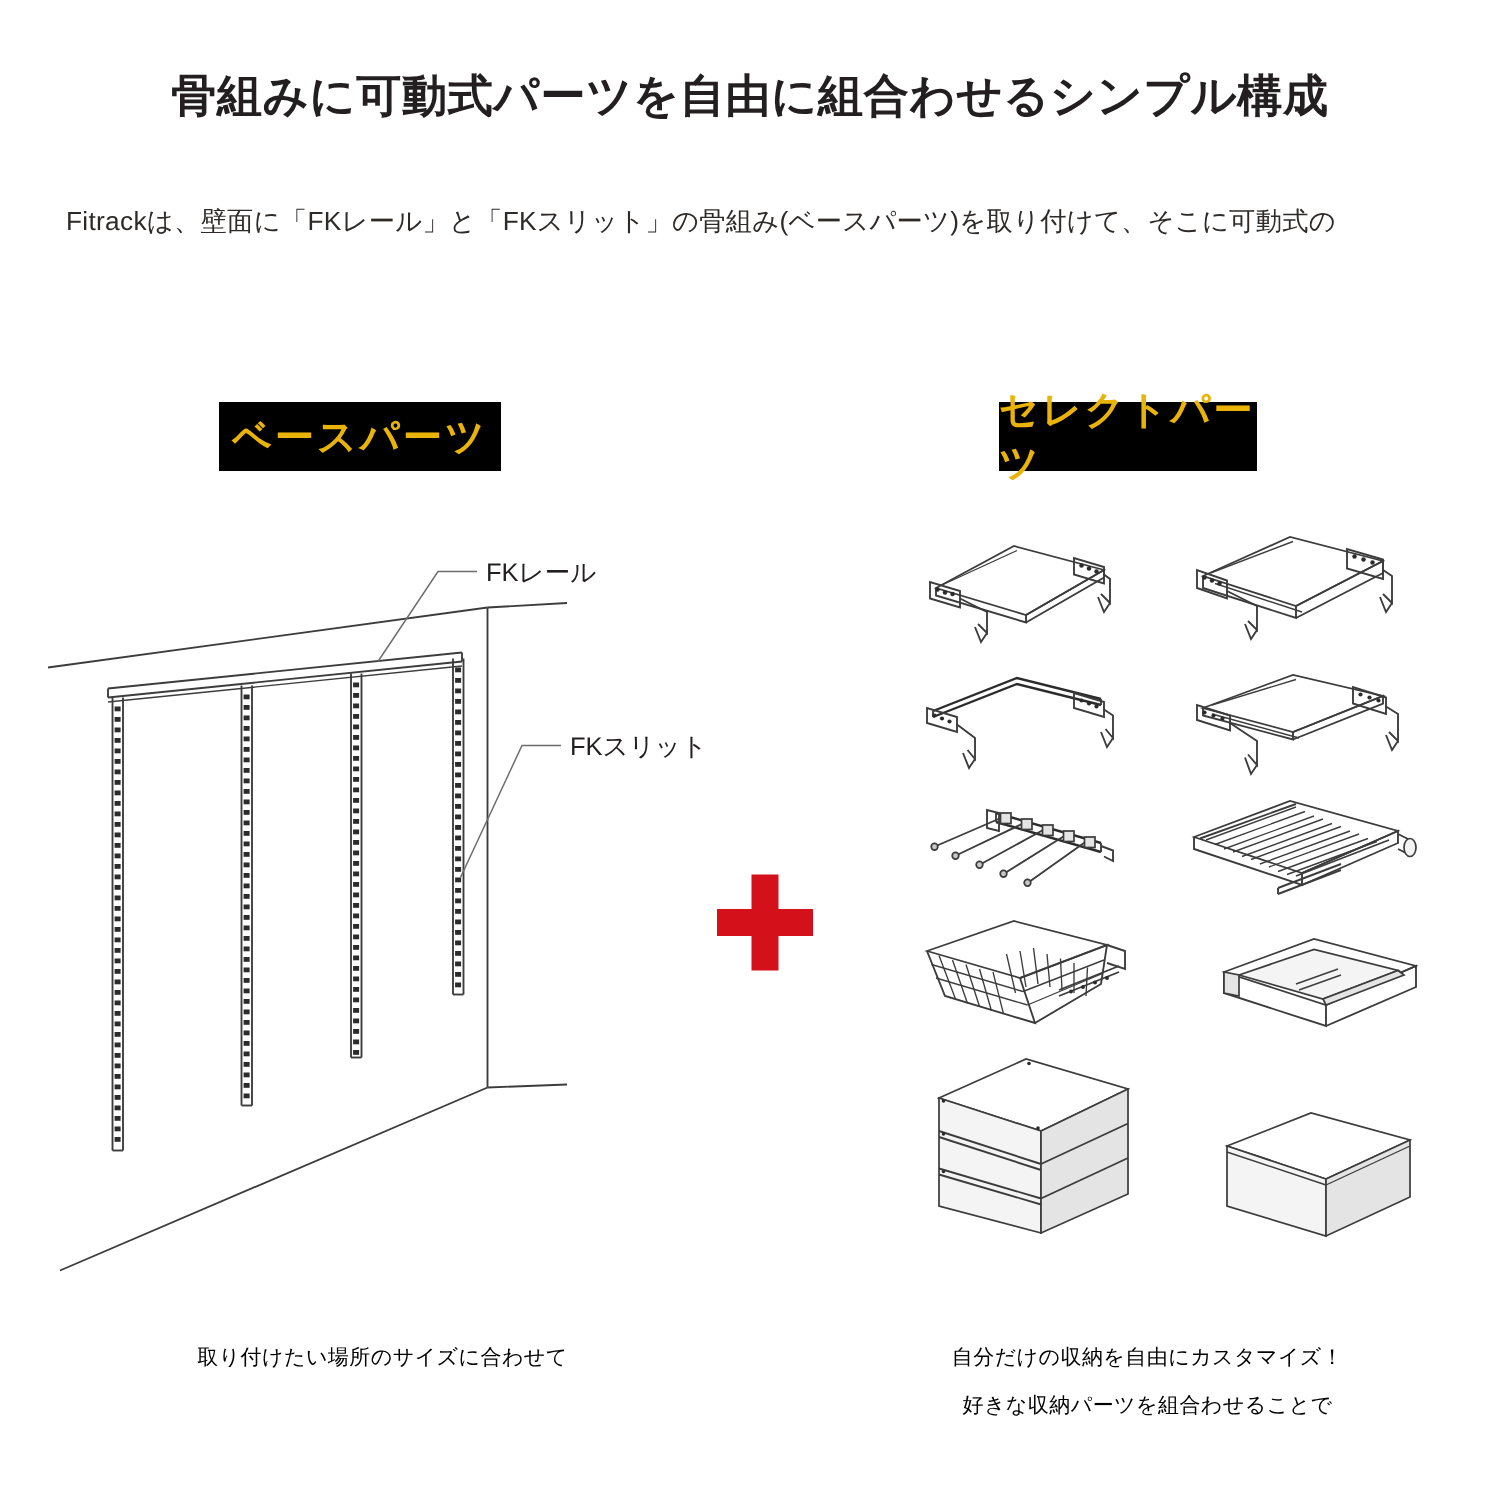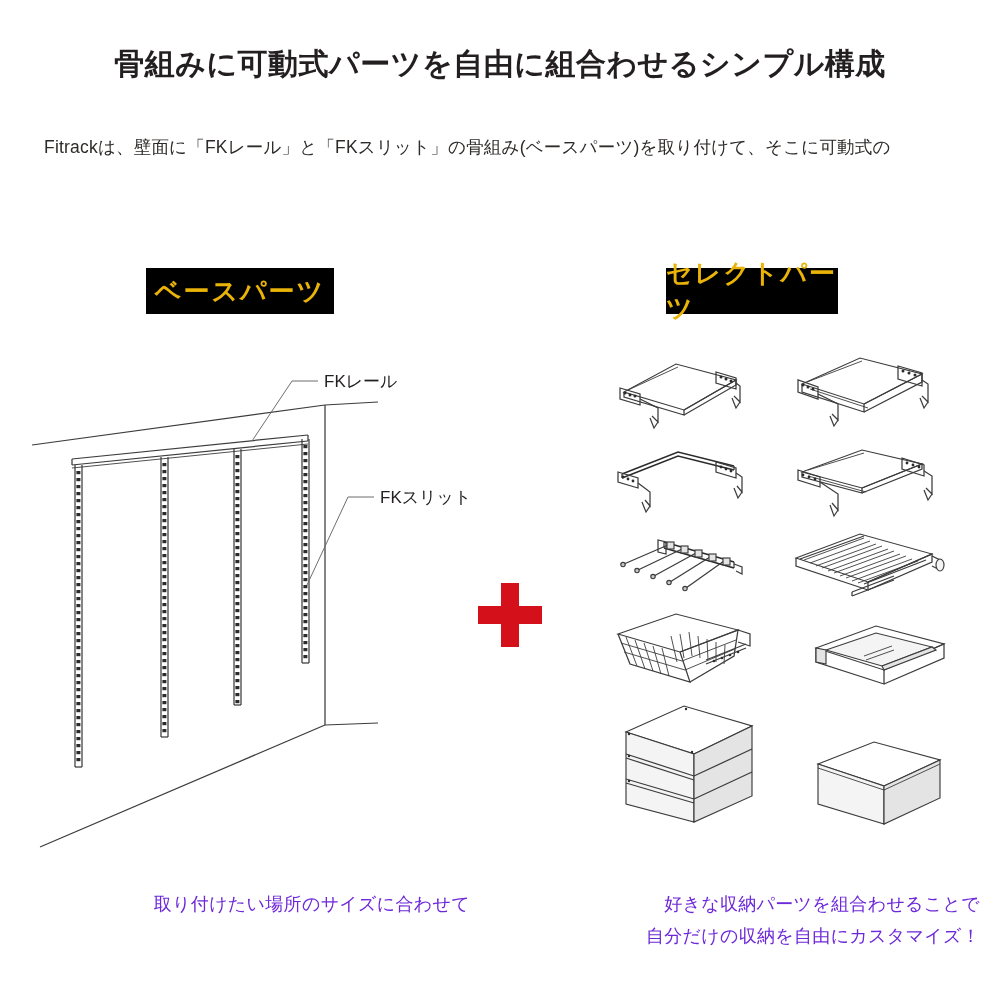--- a/index.html
+++ b/index.html
@@ -108,24 +108,24 @@
   #plus-separator .bar-v {
     left: 23px;
     top: 0;
     width: 18px;
     height: 64px;
   }
 
   
   .caption {
     position: absolute;
-    text-align: right;
-    font-size: 18px;
+    text-align: center;
+    font-size: 14px;
     line-height: 32px;
-    color: #6d28d9;
+    color: #000000;
     letter-spacing: 0.3px;
   }
   .caption .line {
     display: block;
     white-space: nowrap;
   }
   #caption-base {
     left: 40px;
     top: 888px;
     width: 430px;
@@ -639,15 +639,15 @@
       <path class="ln-t" d="M 76 52 L 132 26"></path>
     </g>
   </svg>
 </div>
 
 <div class="caption" id="caption-base">
   <span class="line">取り付けたい場所のサイズに合わせて</span>
 </div>
 
 <div class="caption" id="caption-select">
+  <span class="line">自分だけの収納を自由にカスタマイズ！</span>
   <span class="line">好きな収納パーツを組合わせることで</span>
-  <span class="line">自分だけの収納を自由にカスタマイズ！</span>
 </div>
 
 </body></html>

